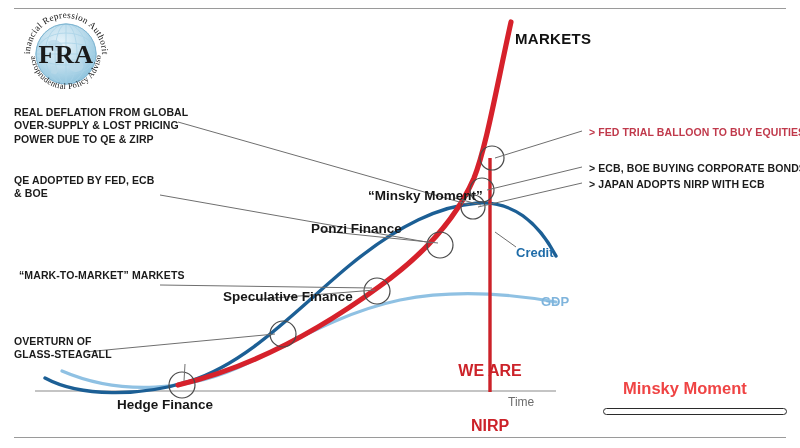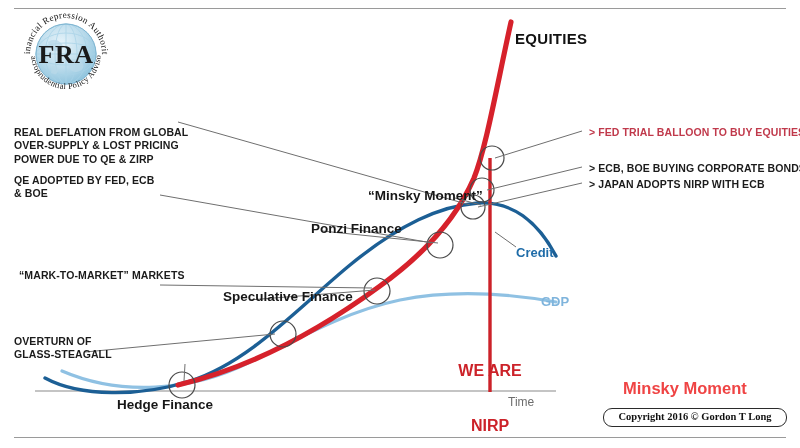--- a/index.html
+++ b/index.html
@@ -199,21 +199,21 @@
       <line x1="249" y1="300" x2="375" y2="290"></line>
       <line x1="185" y1="364" x2="184" y2="381"></line>
       <line x1="455" y1="198" x2="481" y2="205"></line>
       <line x1="495" y1="158" x2="582" y2="131"></line>
       <line x1="487" y1="190" x2="582" y2="167"></line>
       <line x1="478" y1="207" x2="582" y2="183"></line>
       <line x1="495" y1="232" x2="516" y2="247"></line>
     </g>
   </svg>
 
-  <div class="lbl ann-left" style="left:14px; top:106px;margin-top:20px;">REAL DEFLATION FROM GLOBAL
+  <div class="lbl ann-left" style="left:14px; top:106px;">REAL DEFLATION FROM GLOBAL
 OVER-SUPPLY &amp; LOST PRICING
 POWER DUE TO QE &amp; ZIRP</div>
 
   <div class="lbl ann-left" style="left:14px; top:174px;">QE ADOPTED BY FED, ECB
 &amp; BOE</div>
 
   <div class="lbl ann-left" style="left:19px; top:269px;">“MARK-TO-MARKET” MARKETS</div>
 
   <div class="lbl ann-left" style="left:14px; top:335px;">OVERTURN OF
 GLASS-STEAGALL</div>
@@ -225,32 +225,31 @@
   <div class="lbl ann-right" style="left:589px; top:178px;">&gt; JAPAN ADOPTS NIRP WITH ECB</div>
 
   <div class="lbl phase" style="left:117px; top:355px;margin-top:41px;">Hedge Finance</div>
 
   <div class="lbl phase" style="left:207px; top:288px;margin-left:16px;">Speculative Finance</div>
 
   <div class="lbl phase" style="left:311px; top:220px;">Ponzi Finance</div>
 
   <div class="lbl minsky-q" style="left:368px; top:187px;">“Minsky Moment”</div>
 
-  <div class="lbl markets" style="left:515px; top:29px;">EQUITIES</div>
+  <div class="lbl markets" style="left:515px; top:29px;">MARKETS</div>
 
   <div class="lbl series-credit" style="left:516px; top:245px;">Credit</div>
 
   <div class="lbl series-gdp" style="left:541px; top:294px;">GDP</div>
 
   <div class="lbl we-are-here" style="left:437px; top:326px; width:106px;">
     <div>WE ARE</div>
     <div>NIRP</div>
   </div>
 
   <div class="lbl axis-label" style="left:508px; top:395px;">Time</div>
 
   <div class="lbl footer-title" style="left:623px; top:378px;">Minsky Moment</div>
 
   <div id="copyright-box">
-    <div>Copyright 2016 © Gordon T Long</div>
   </div>
 
 </div>
 
 </body></html>

